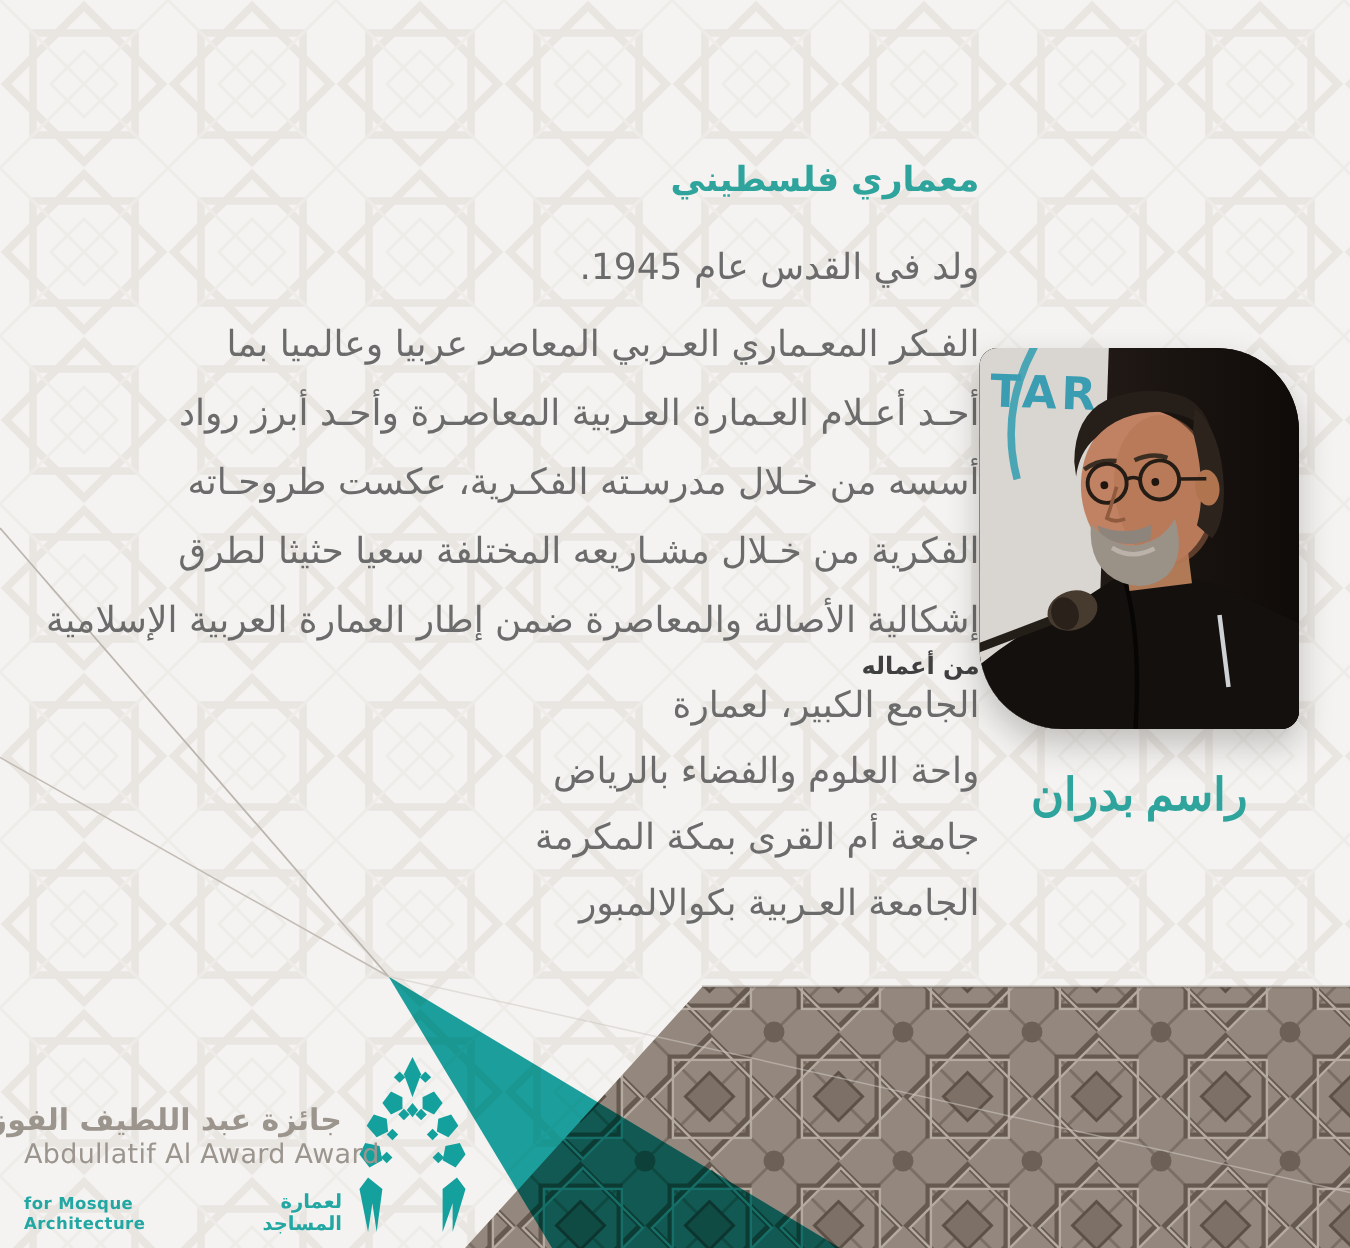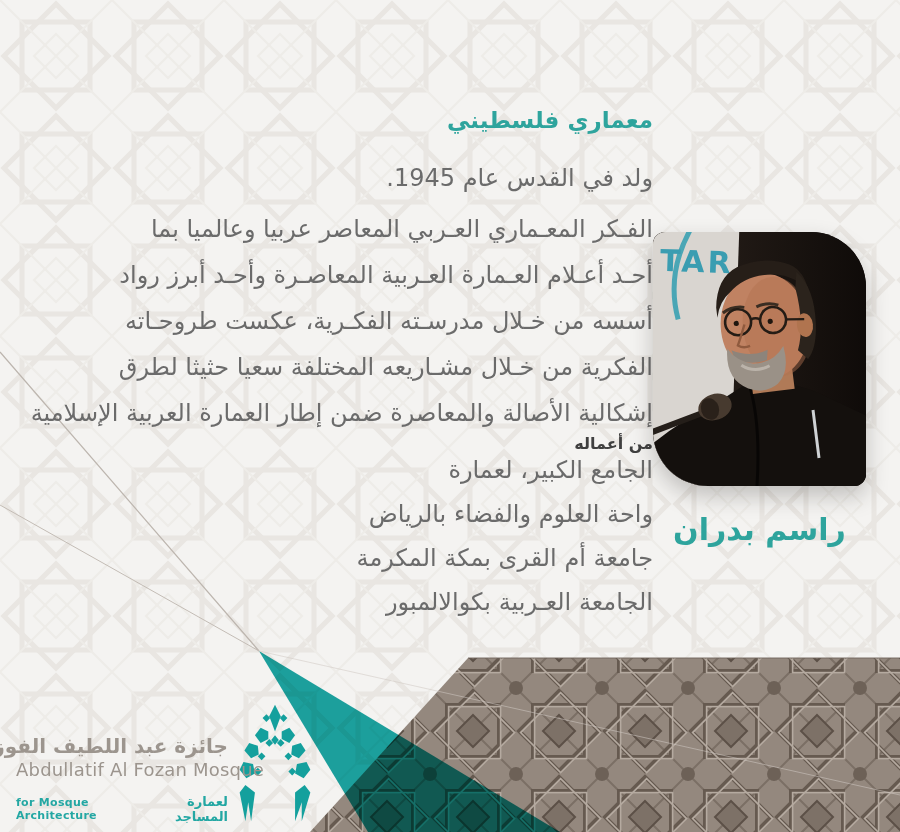--- a/index.html
+++ b/index.html
@@ -16,21 +16,21 @@
   .bio-par div{white-space:nowrap;}
   .works-title{position:absolute;top:326px;right:0;font-size:16px;font-weight:bold;color:#404040;line-height:40px;white-space:nowrap;}
   .works{position:absolute;top:350px;right:0;font-size:24px;color:#6b6b6b;line-height:44px;}
   .works div{white-space:nowrap;}
 
   
   .photo-card{position:absolute;left:653px;top:232px;width:213px;height:254px;
               border-radius:12px 55px 12px 55px;overflow:hidden;
               box-shadow:0 10px 22px rgba(40,35,30,.25);background:#171210;}
   .person-name{position:absolute;left:653px;top:512px;width:213px;text-align:center;
-               font-size:30px;font-weight:bold;color:#2ea49d;white-space:nowrap;}
+               font-size:30px;font-weight:bold;color:#2ea49d;white-space:nowrap;font-family:Liberation Serif, serif;}
 
   
   .logo{position:absolute;left:16px;top:700px;width:302px;height:125px;}
   .logo-mark{position:absolute;left:216px;top:2px;width:86px;height:122px;}
   .logo-text{position:absolute;left:0;top:34px;width:212px;}
   .logo-ar{font-size:20px;font-weight:bold;color:#9c958e;text-align:right;direction:rtl;line-height:24px;white-space:nowrap;}
   .logo-en{font-size:18px;color:#9c958e;text-align:right;letter-spacing:.2px;line-height:24px;white-space:nowrap;}
   .logo-tags{display:flex;justify-content:space-between;align-items:center;margin-top:12px;}
   .logo-tag-en{font-size:11px;font-weight:bold;color:#23a7a3;letter-spacing:.3px;}
   .logo-tag-ar{font-size:13px;font-weight:bold;color:#23a7a3;direction:rtl;}
@@ -189,21 +189,21 @@
         <path d="M59,52 L63,56 L59,60 L55,56 Z"></path>
         <path d="M63,68 L67,72 L63,76 L59,72 Z"></path>
         <path d="M45,34 L49,39 L45,44 L41,39 Z"></path>
 
         <path d="M14,86 L24,94 L20,124 L17,104 L14,124 L8,94 Z"></path>
         <path d="M76,86 L82,94 L73,124 L73,104 L66,124 L66,94 Z"></path>
       </g>
     </svg>
     <div class="logo-text">
       <div class="logo-ar">جائزة عبد اللطيف الفوزان</div>
-      <div class="logo-en">Abdullatif Al Fozan Mosque</div>
+      <div class="logo-en">Abdullatif Al Award Award</div>
       <div class="logo-tags">
         <span class="logo-tag-en">for Mosque Architecture</span>
         <span class="logo-tag-ar">لعمارة المساجد</span>
       </div>
     </div>
   </div>
 
 </div>
 
 </body></html>

